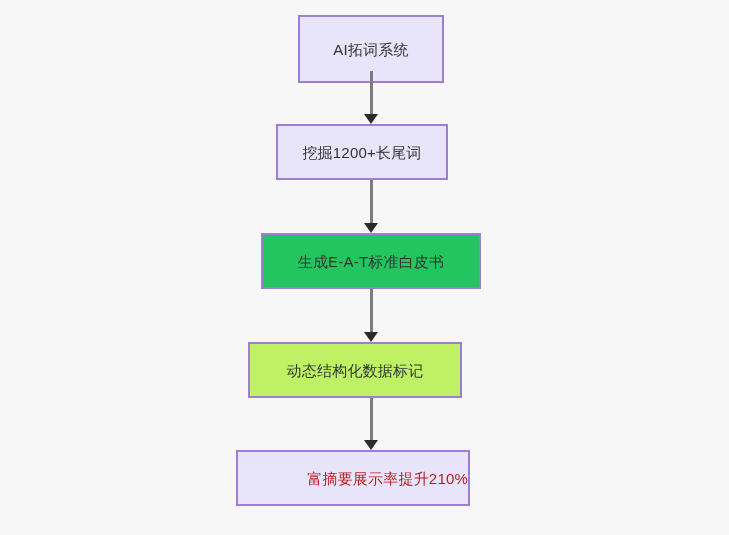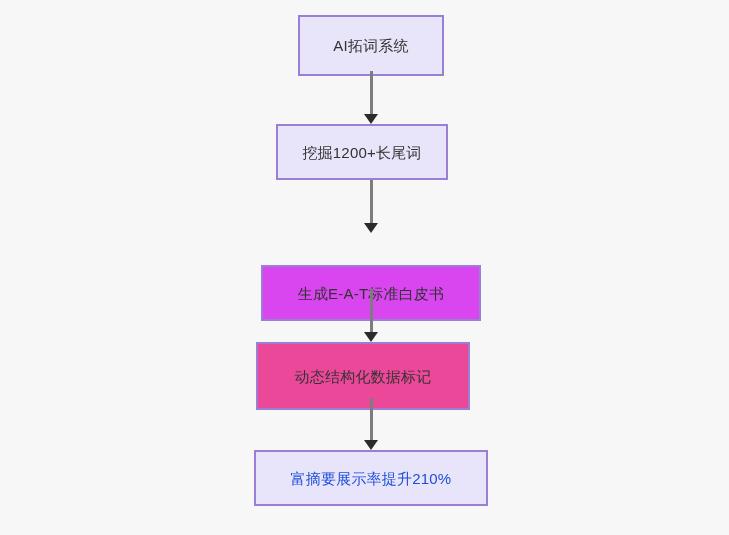--- a/index.html
+++ b/index.html
@@ -54,53 +54,53 @@
     border-right: 7px solid transparent;
     border-top: 10px solid #2b2b2b;
     margin-top: -1px;
   }
 </style>
 </head>
 <body style="background: rgb(247, 247, 247);">
 
 <div id="flowchart">
 
-  <div class="node" style="left: 298px; top: 15px; width: 146px; height: 61px; background: rgb(232, 228, 250); border-color: rgb(154, 127, 212); color: rgb(51, 51, 51);">
+  <div class="node" style="left: 298px; top: 15px; width: 146px; height: 68px; background: rgb(232, 228, 250); border-color: rgb(154, 127, 212); color: rgb(51, 51, 51);">
     <span class="node-label">AI拓词系统</span>
   </div>
 
   <div class="connector" style="left: 371px; top: 71px; height: 53px;">
     <div class="conn-line" style="background: rgb(125, 125, 125);"></div>
     <div class="conn-head" style="border-top-color: rgb(43, 43, 43);"></div>
   </div>
 
   <div class="node" style="left: 276px; top: 124px; width: 172px; height: 56px; background: rgb(232, 228, 250); border-color: rgb(154, 127, 212); color: rgb(51, 51, 51);">
     <span class="node-label">挖掘1200+长尾词</span>
   </div>
 
   <div class="connector" style="left: 371px; top: 180px; height: 53px;">
     <div class="conn-line" style="background: rgb(125, 125, 125);"></div>
     <div class="conn-head" style="border-top-color: rgb(43, 43, 43);"></div>
   </div>
 
-  <div class="node" style="left: 261px; top: 233px; width: 220px; height: 56px; background: #d946ef; border-color: rgb(154, 127, 212); color: rgb(51, 51, 51); margin-top: 32px;">
+  <div class="node" style="left: 261px; top: 233px; width: 220px; height: 56px; background: #22c55e; border-color: rgb(154, 127, 212); color: rgb(51, 51, 51);">
     <span class="node-label">生成E-A-T标准白皮书</span>
   </div>
 
   <div class="connector" style="left: 371px; top: 289px; height: 53px;">
     <div class="conn-line" style="background: rgb(125, 125, 125);"></div>
     <div class="conn-head" style="border-top-color: rgb(43, 43, 43);"></div>
   </div>
 
-  <div class="node" style="left: 256px; top: 342px; width: 214px; height: 68px; background: #ec4899; border-color: rgb(154, 127, 212); color: rgb(51, 51, 51);">
+  <div class="node" style="left: 248px; top: 342px; width: 214px; height: 56px; background: #bef264; border-color: rgb(154, 127, 212); color: rgb(51, 51, 51);">
     <span class="node-label">动态结构化数据标记</span>
   </div>
 
   <div class="connector" style="left: 371px; top: 398px; height: 52px;">
     <div class="conn-line" style="background: rgb(125, 125, 125);"></div>
     <div class="conn-head" style="border-top-color: rgb(43, 43, 43);"></div>
   </div>
 
-  <div class="node" style="left: 254px; top: 450px; width: 234px; height: 56px; background: rgb(232, 228, 250); border-color: rgb(154, 127, 212); color: #1d4ed8;">
+  <div class="node" style="left: 236px; top: 450px; width: 234px; height: 56px; background: rgb(232, 228, 250); border-color: rgb(154, 127, 212); color: #b91c1c; justify-content: flex-end;">
     <span class="node-label">富摘要展示率提升210%</span>
   </div>
 
 </div>
 
 </body></html>

